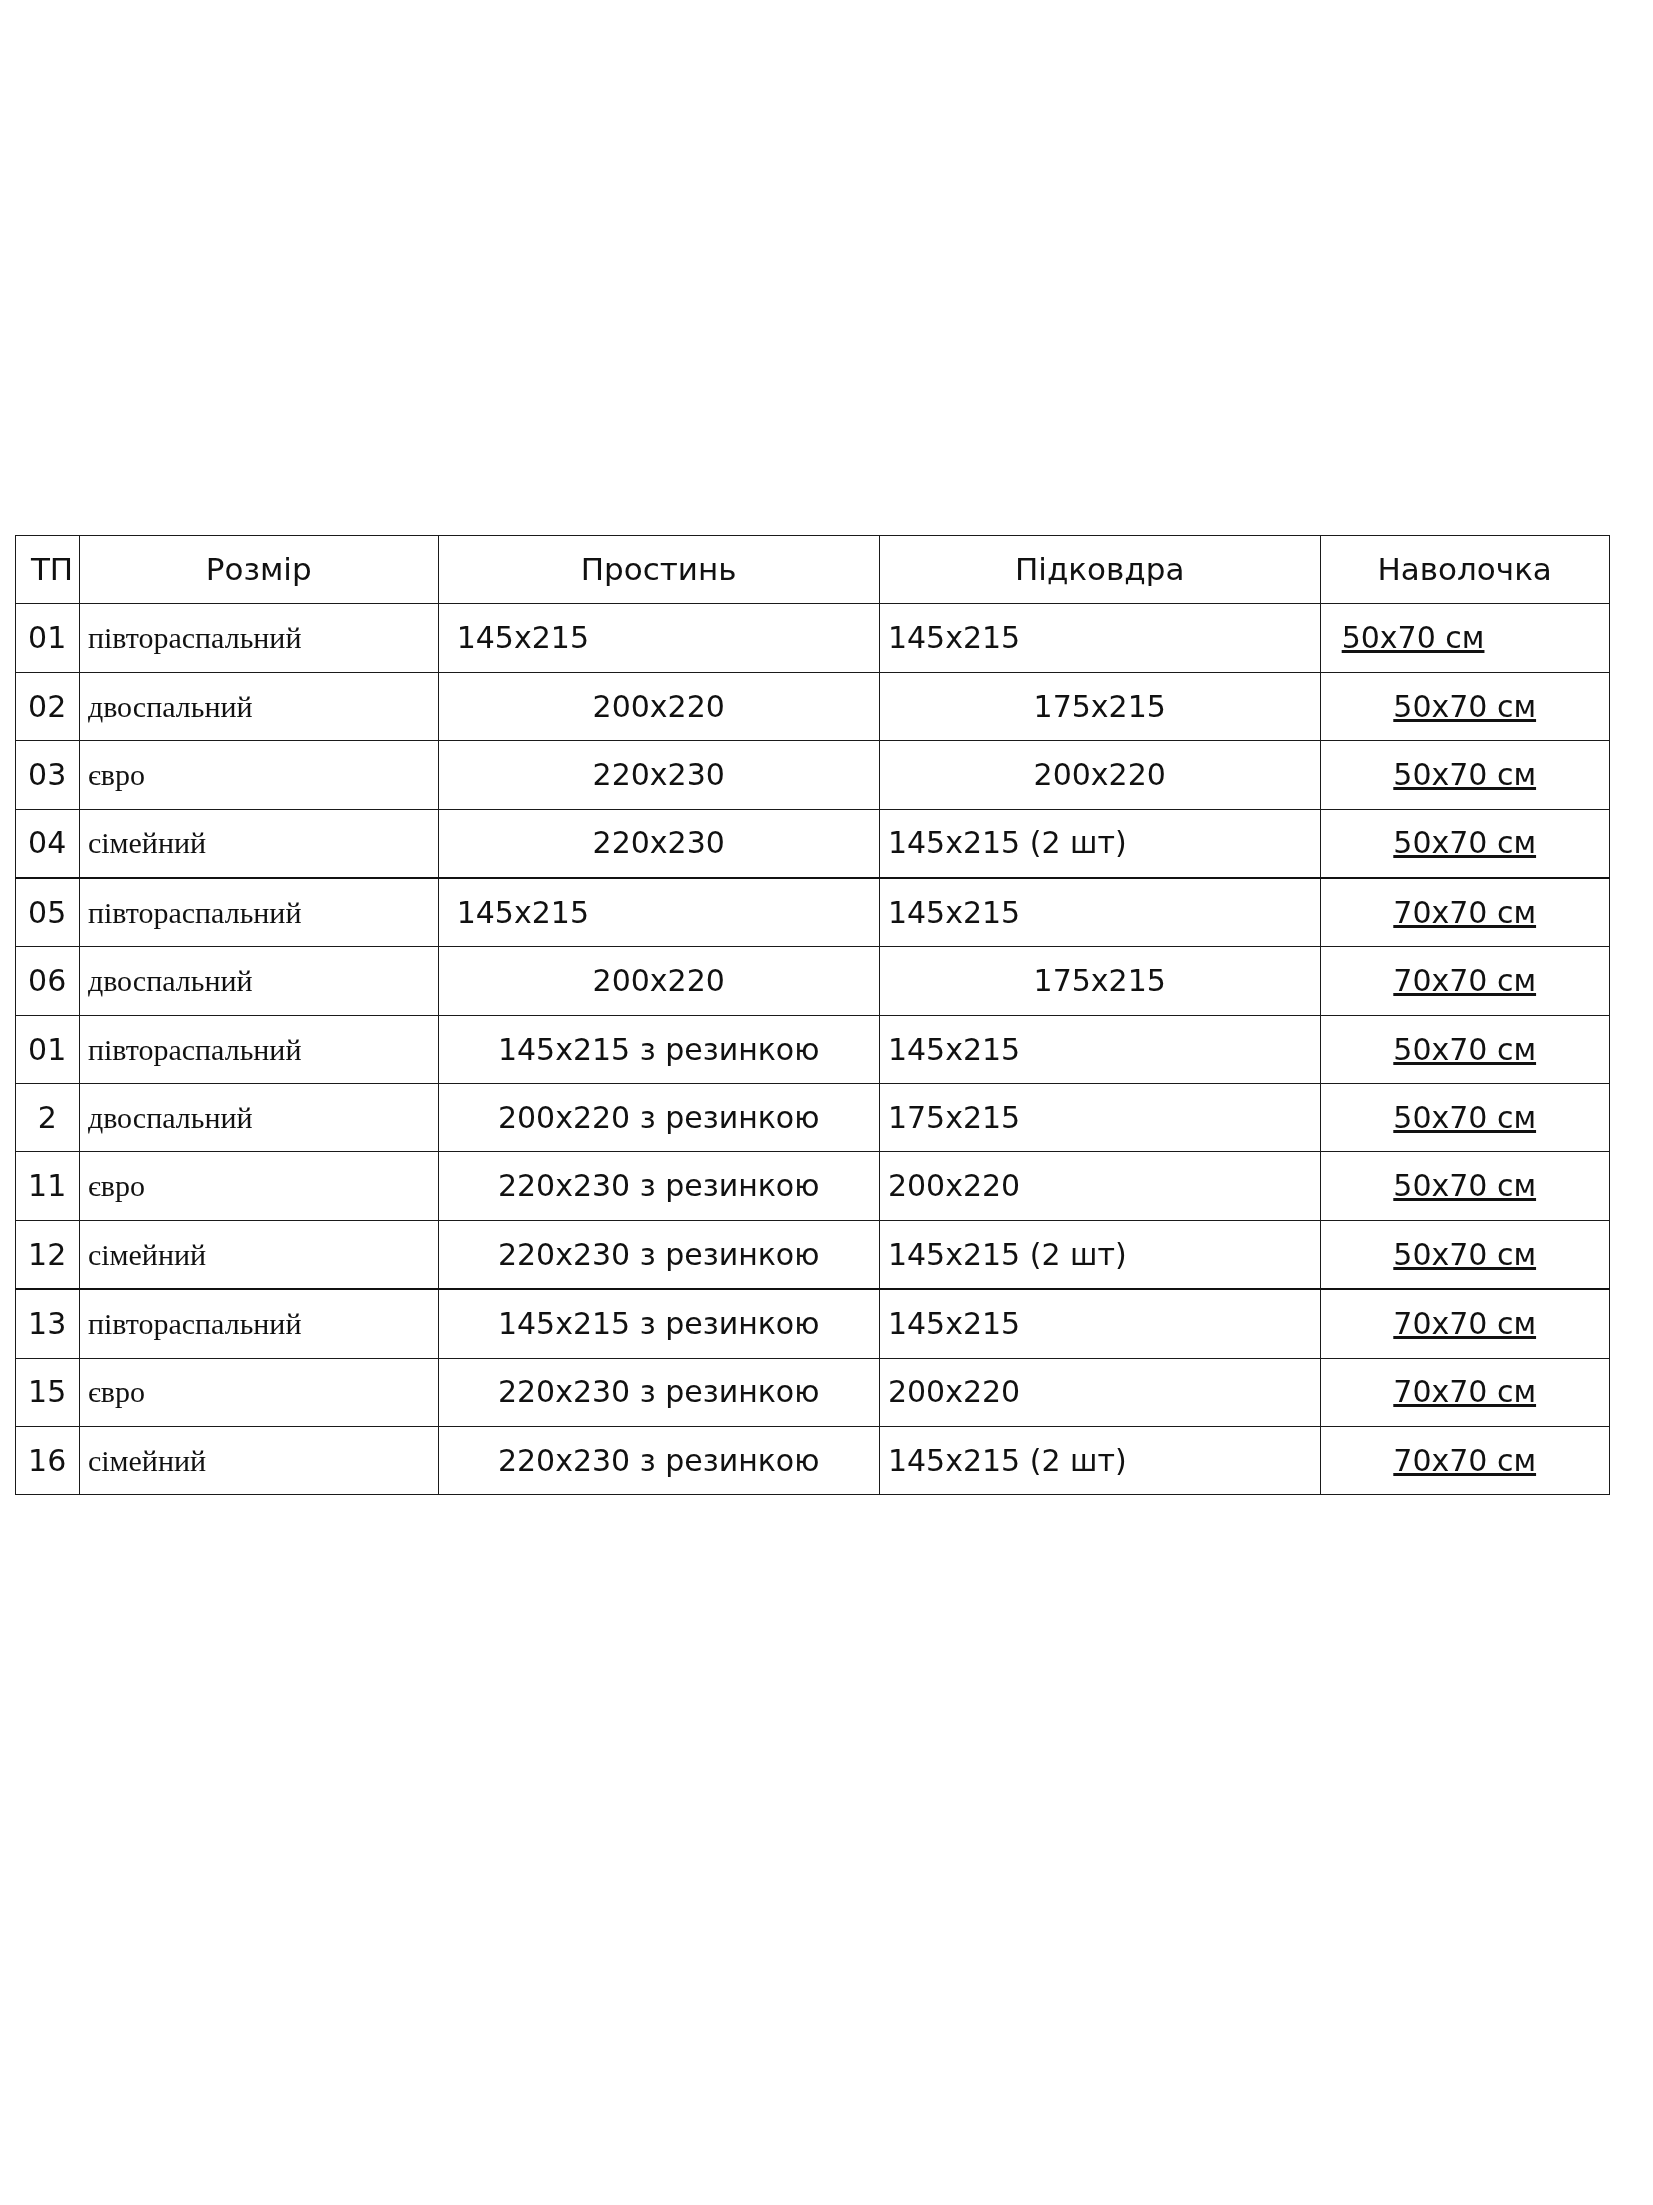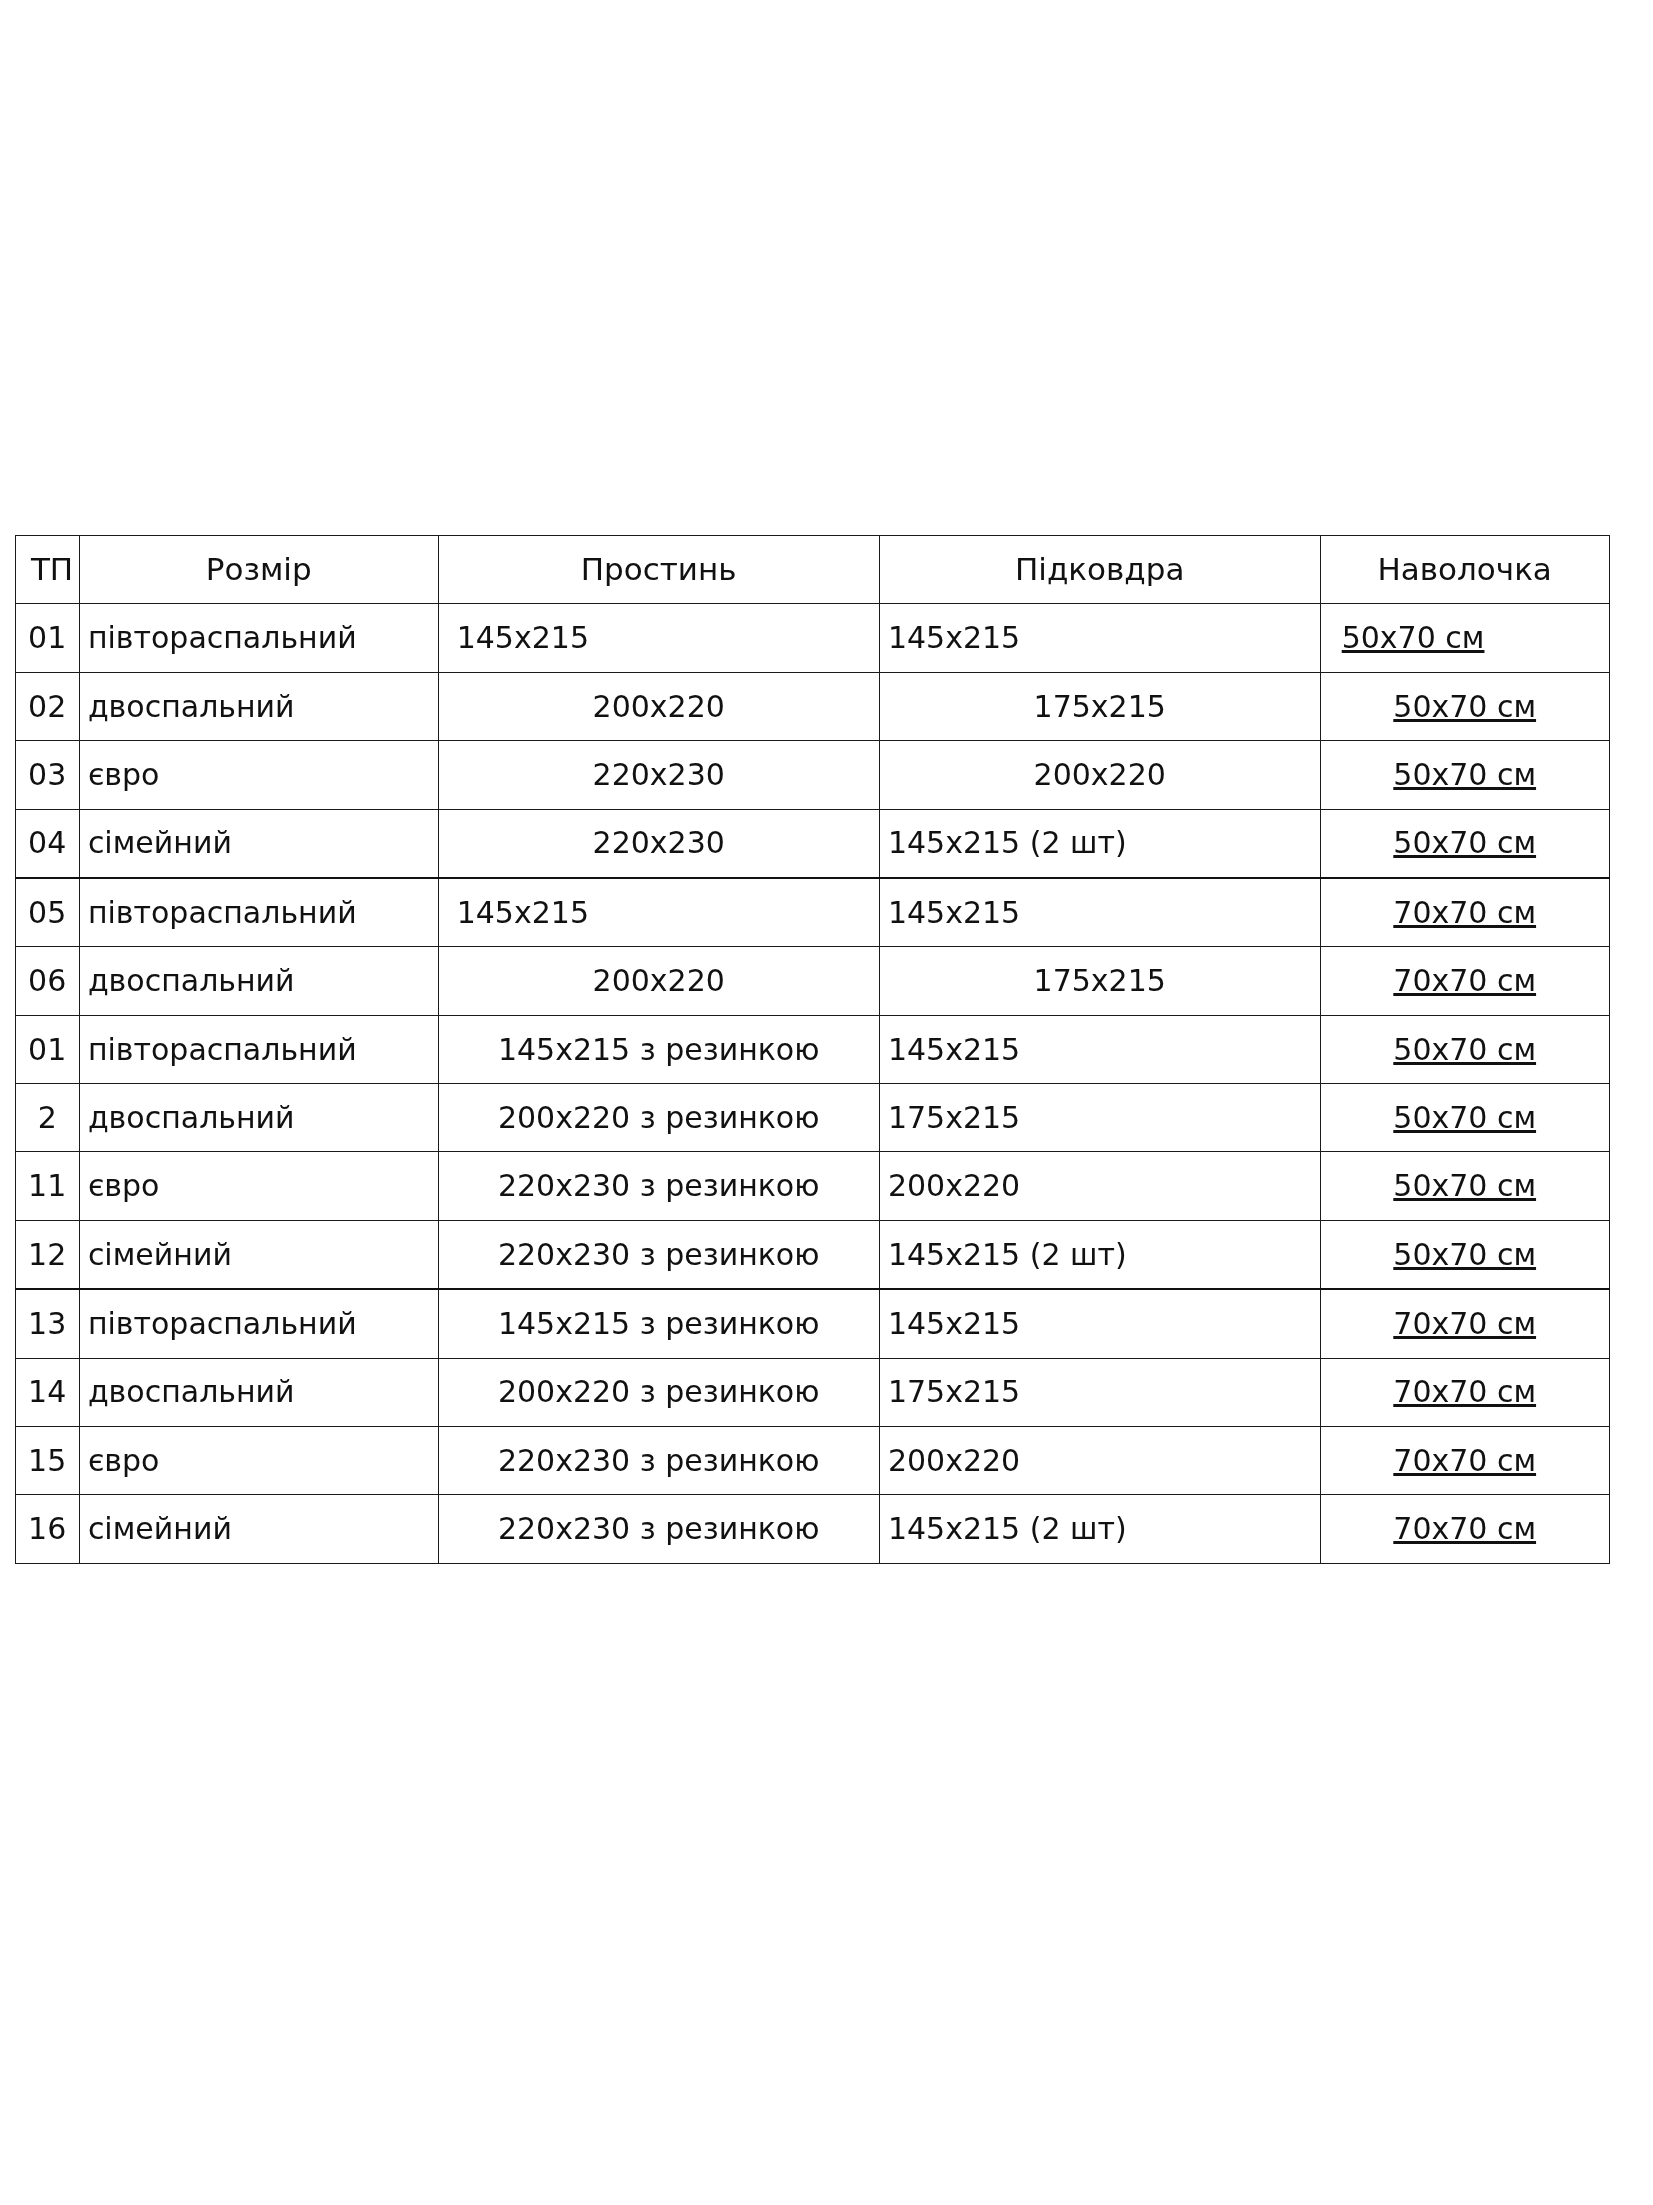--- a/index.html
+++ b/index.html
@@ -64,20 +64,21 @@
   }
   
   td.c-tp {
     text-align: center;
     padding-left: 3.3px;
     padding-right: 3.3px;
   }
   td.c-size {
     text-align: left;
     padding-left: 18px;
+    font-family: Liberation Serif, serif;
   }
   td.c-sheet {
     text-align: center;
   }
   td.c-sheet.left-al {
     text-align: left;
     padding-left: 18px;
   }
   td.c-duvet {
     text-align: left;
@@ -192,27 +193,20 @@
             <td class="c-pillow">50х70 см</td>
           </tr>
           <tr>
             <td class="c-tp">13</td>
             <td class="c-size">півтораспальний</td>
             <td class="c-sheet">145х215 з резинкою</td>
             <td class="c-duvet">145х215</td>
             <td class="c-pillow">70х70 см</td>
           </tr>
           <tr>
-            <td class="c-tp">14</td>
-            <td class="c-size">двоспальний</td>
-            <td class="c-sheet">200х220 з резинкою</td>
-            <td class="c-duvet">175х215</td>
-            <td class="c-pillow">70х70 см</td>
-          </tr>
-          <tr>
             <td class="c-tp">15</td>
             <td class="c-size">євро</td>
             <td class="c-sheet">220х230 з резинкою</td>
             <td class="c-duvet">200х220</td>
             <td class="c-pillow">70х70 см</td>
           </tr>
           <tr>
             <td class="c-tp">16</td>
             <td class="c-size">сімейний</td>
             <td class="c-sheet">220х230 з резинкою</td>

